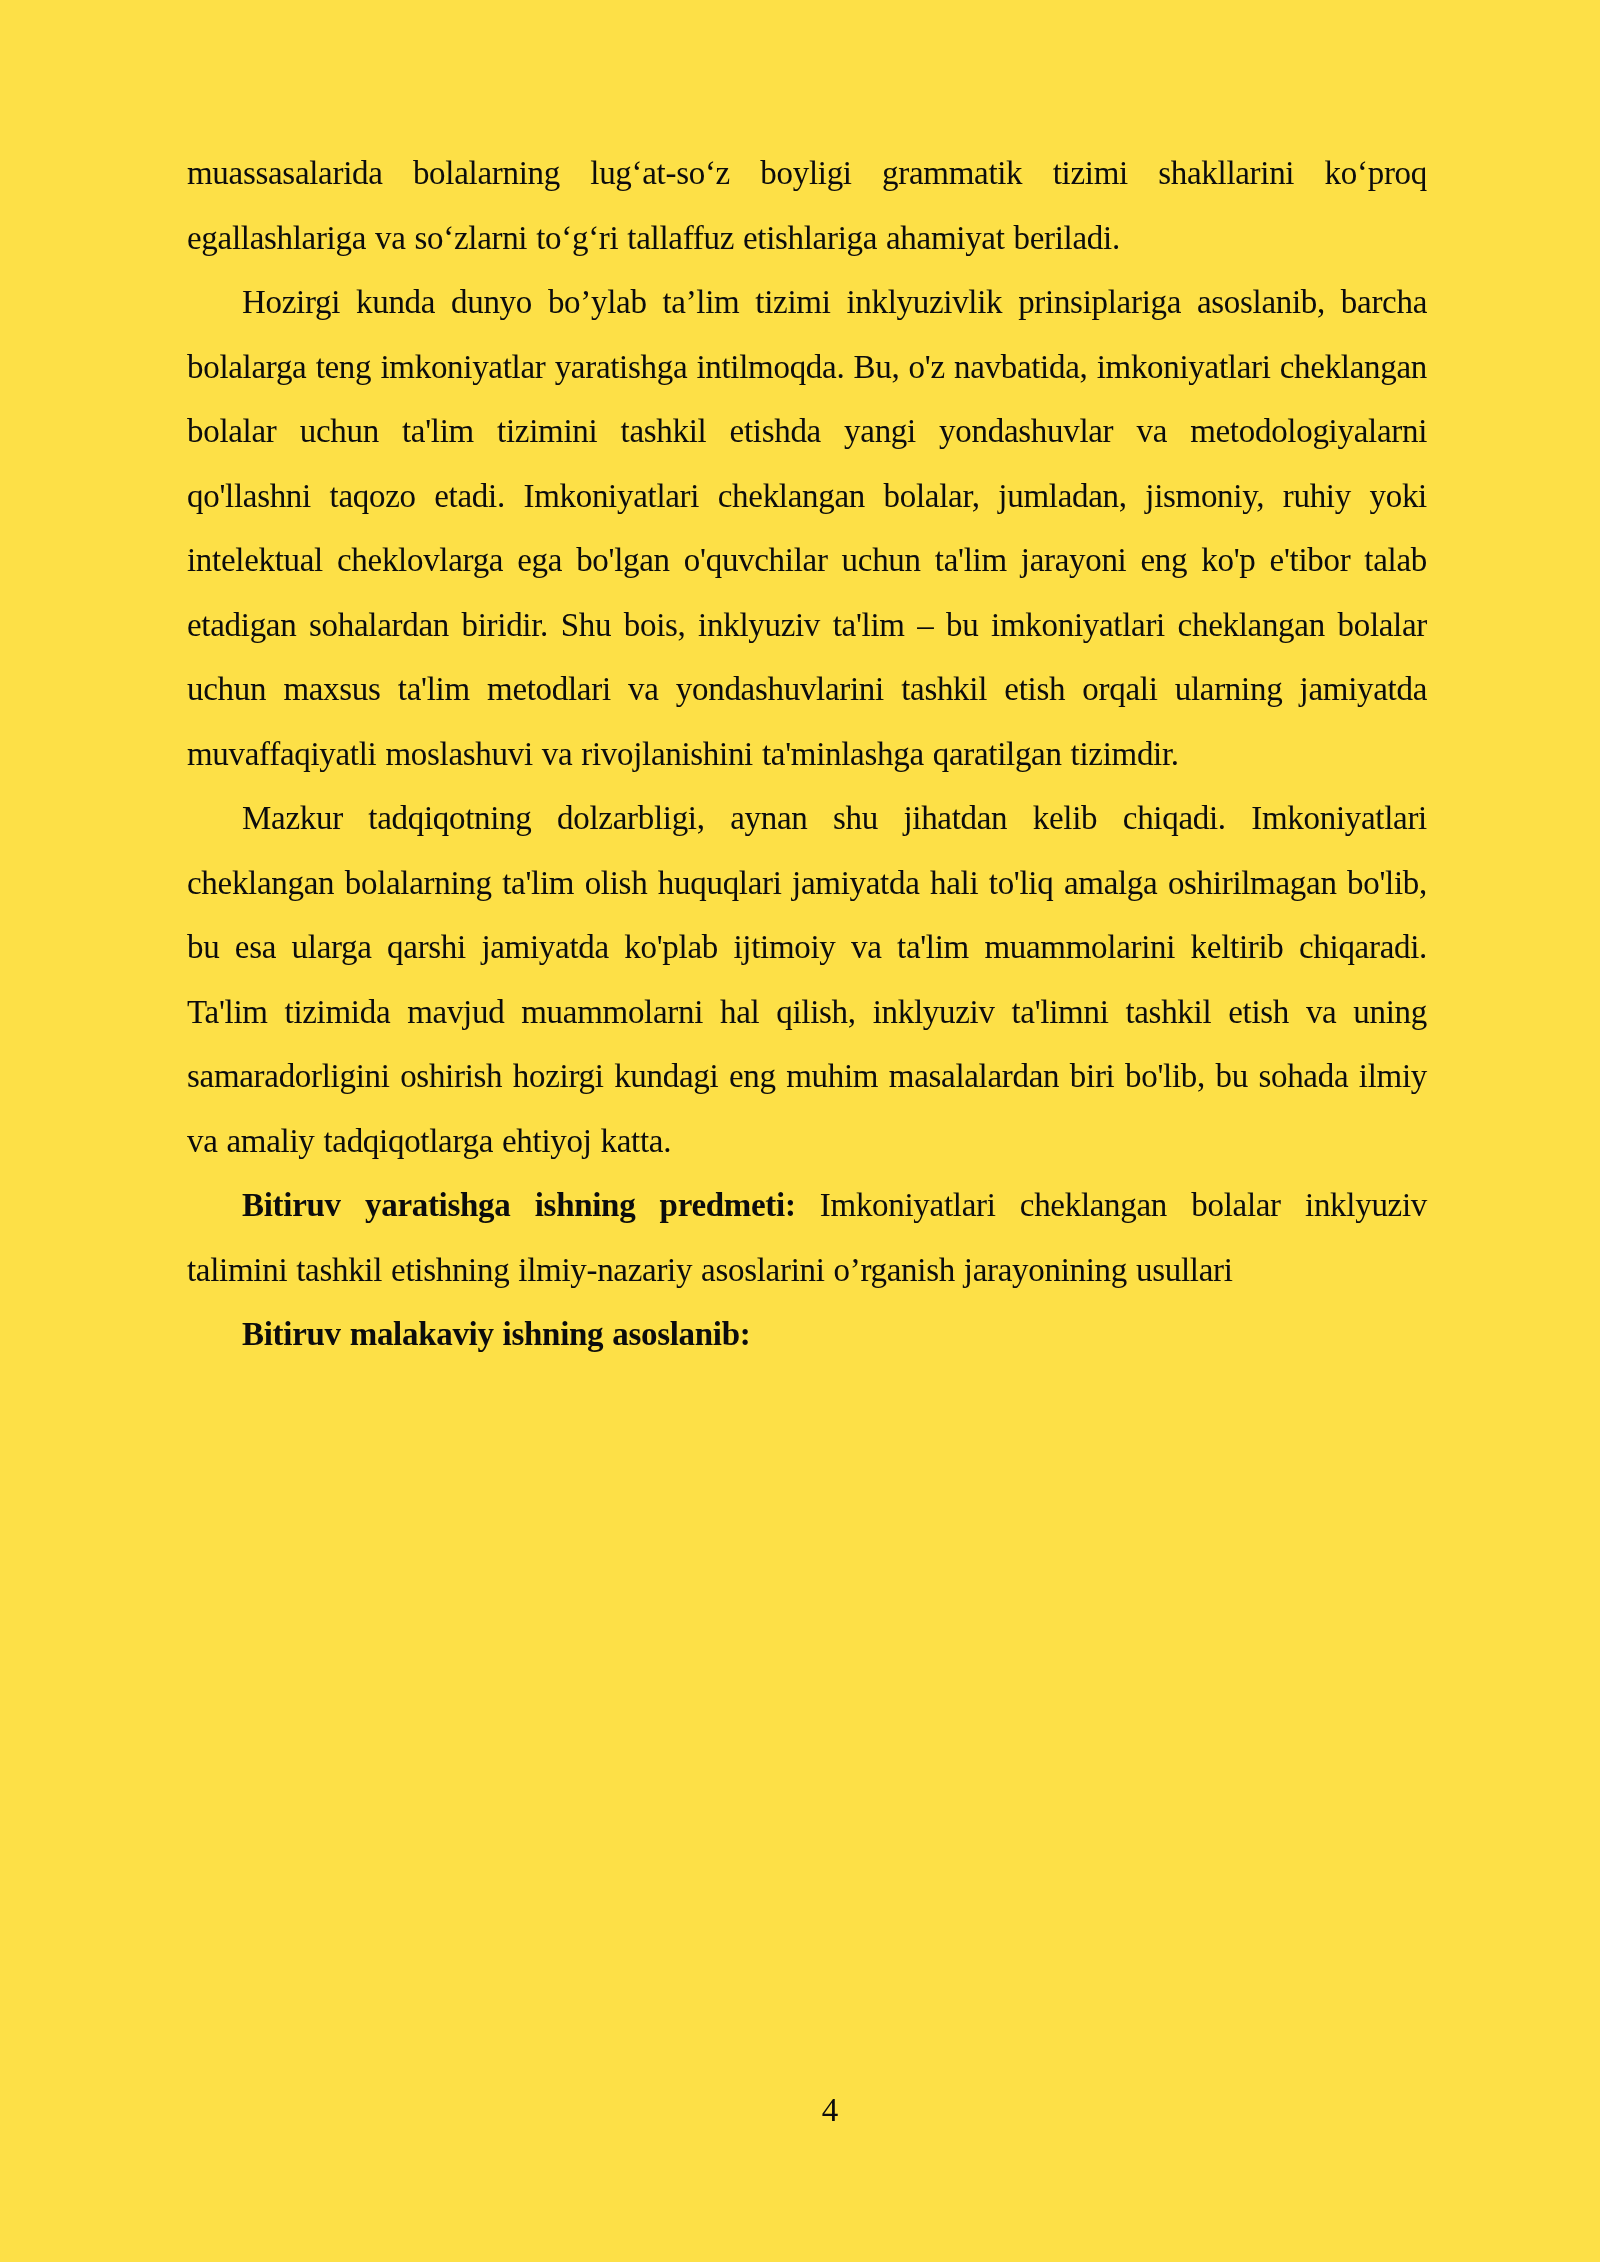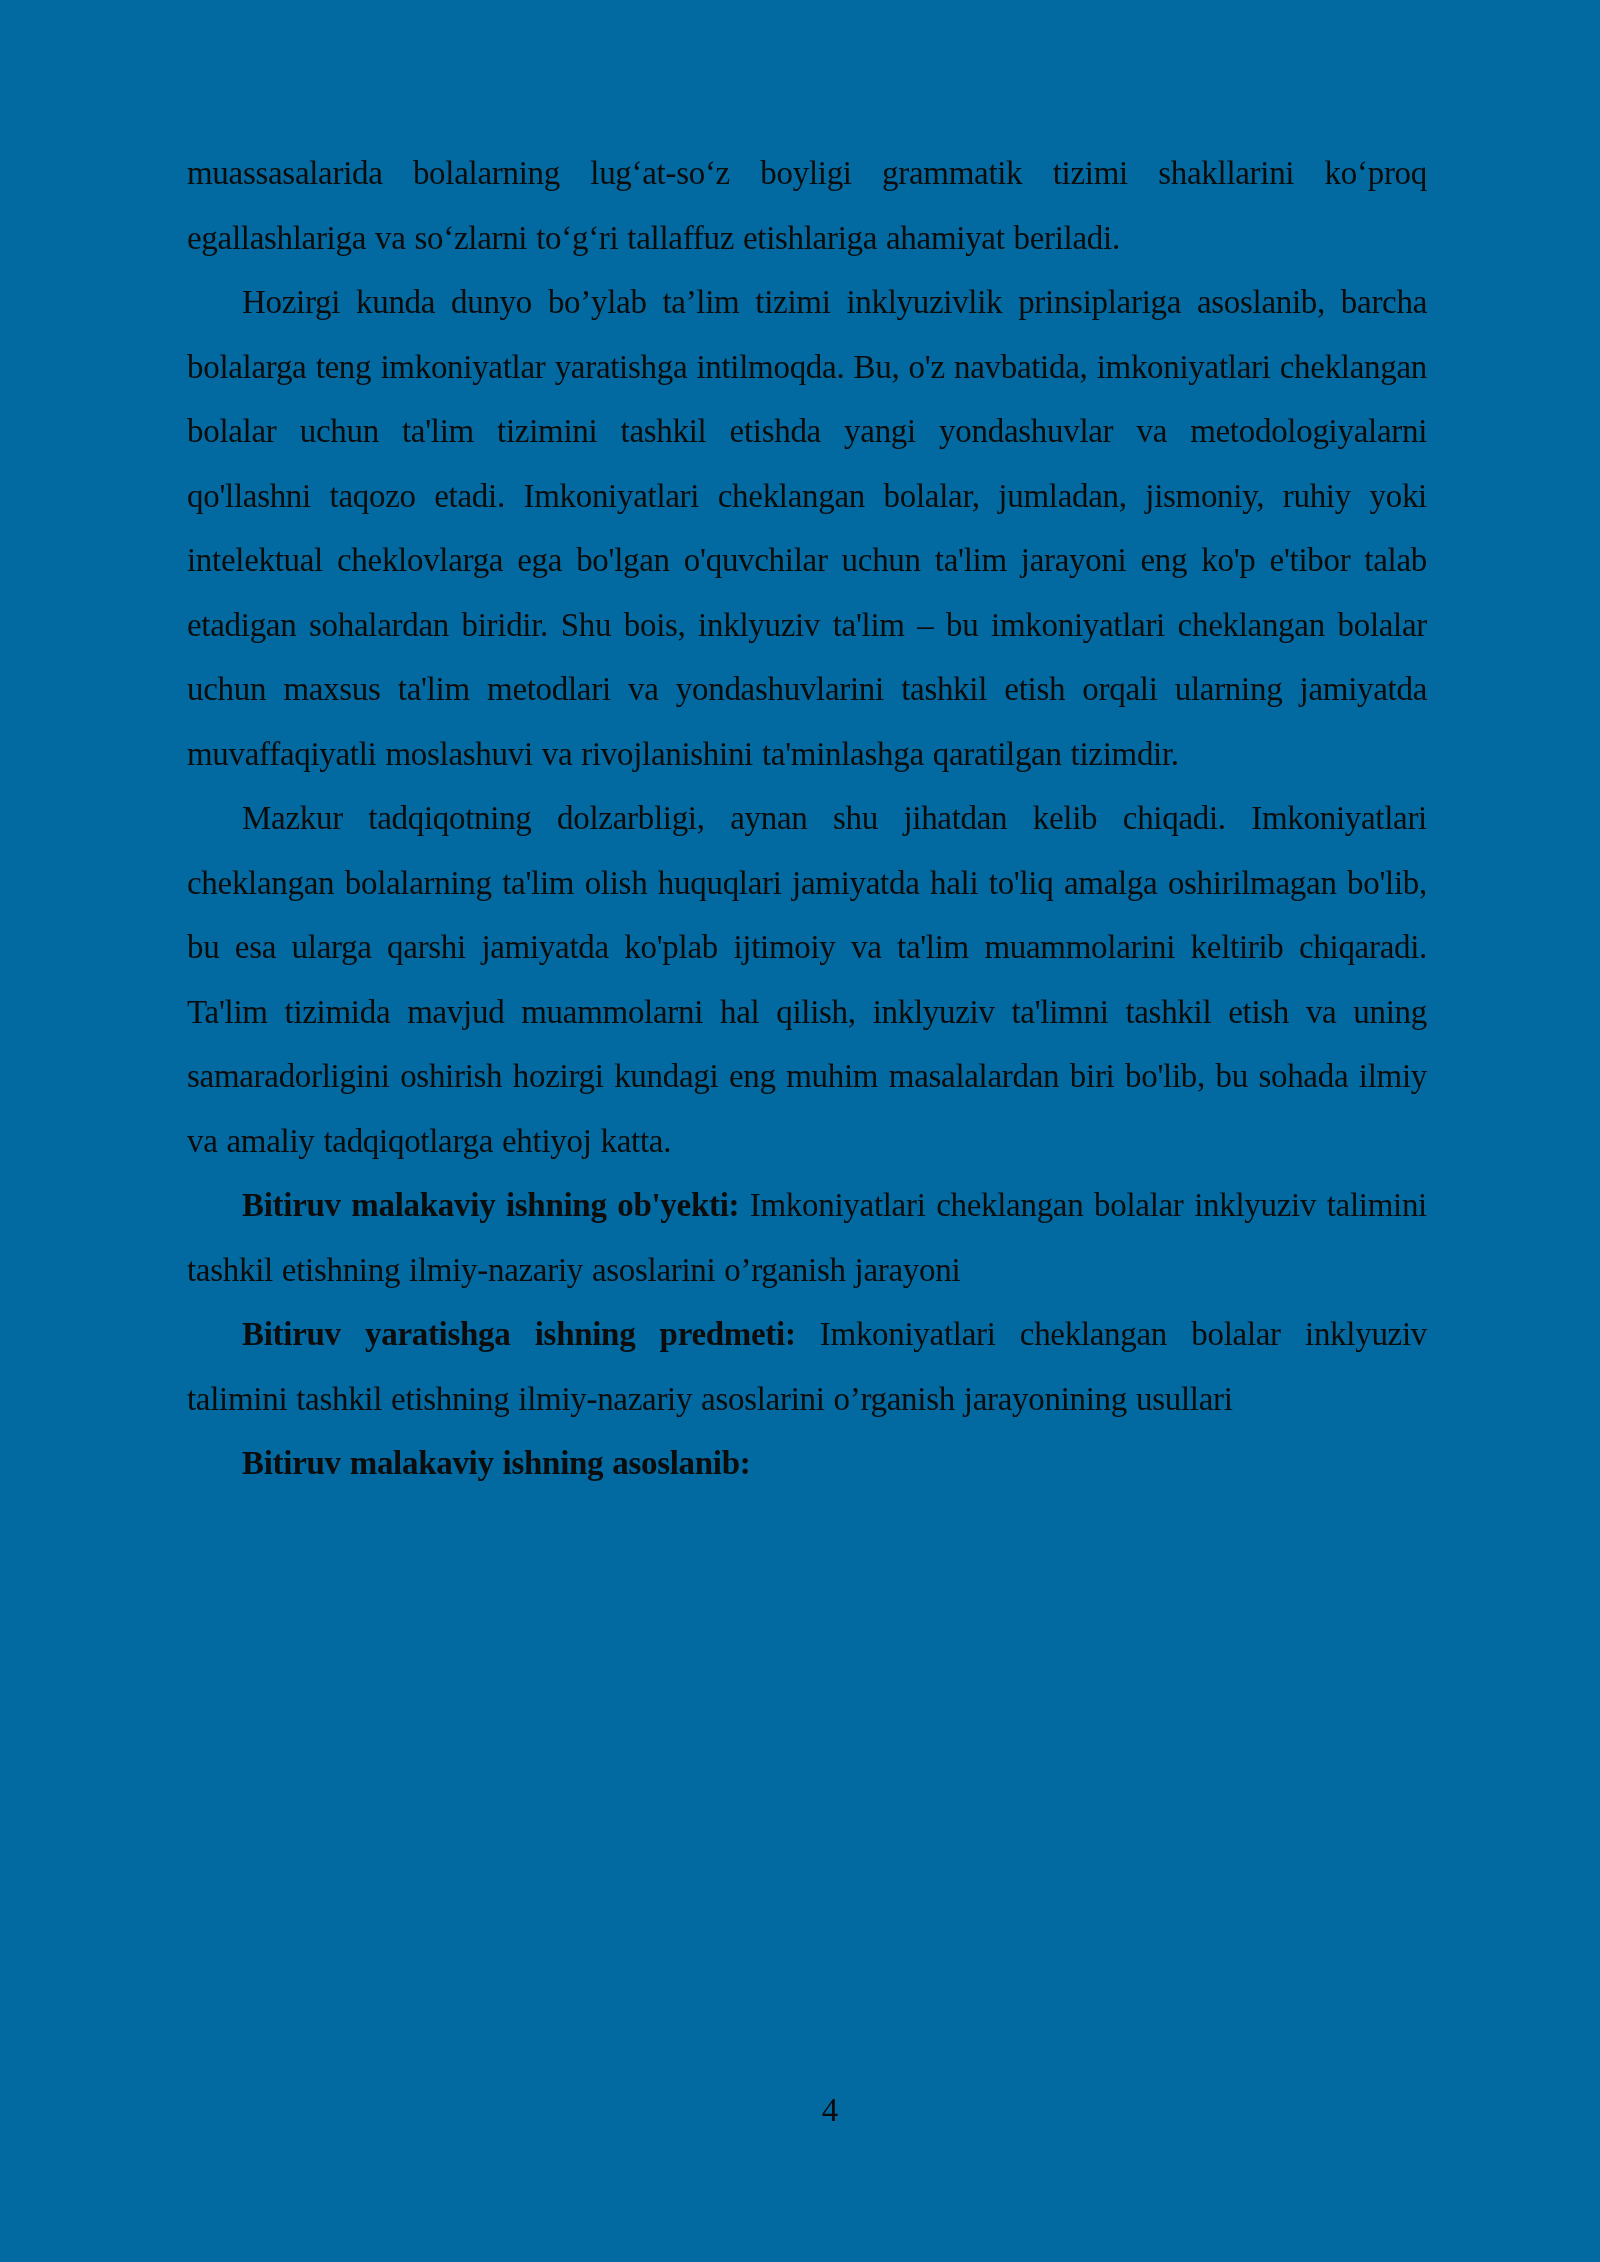--- a/index.html
+++ b/index.html
@@ -4,21 +4,21 @@
 <style>
   html, body {
     margin: 0;
     padding: 0;
     background: #ffffff;
   }
   .page {
     position: relative;
     width: 1600px;
     height: 2262px;
-    background: #0369a1;
+    background: #fde047;
     font-family: "Liberation Serif", "DejaVu Serif", serif;
     color: #0c0c0c;
     overflow: hidden;
   }
   .text-block {
     position: absolute;
     left: 187px;
     top: 141px;
     width: 1240px;
   }
@@ -51,21 +51,20 @@
 
 <div class="page">
   <div class="text-block">
 
     <p class="para"><span>muassasalarida bolalarning lug‘at-so‘z boyligi grammatik tizimi shakllarini ko‘proq egallashlariga va so‘zlarni to‘g‘ri tallaffuz etishlariga ahamiyat beriladi.</span></p>
 
     <p class="para indent"><span>Hozirgi kunda dunyo bo’ylab ta’lim tizimi inklyuzivlik prinsiplariga asoslanib, barcha bolalarga teng imkoniyatlar yaratishga intilmoqda. Bu, o'z navbatida, imkoniyatlari cheklangan bolalar uchun ta'lim tizimini tashkil etishda yangi yondashuvlar va metodologiyalarni qo'llashni taqozo etadi. Imkoniyatlari cheklangan bolalar, jumladan, jismoniy, ruhiy yoki intelektual cheklovlarga ega bo'lgan o'quvchilar uchun ta'lim jarayoni eng ko'p e'tibor talab etadigan sohalardan biridir. Shu bois, inklyuziv ta'lim – bu imkoniyatlari cheklangan bolalar uchun maxsus ta'lim metodlari va yondashuvlarini tashkil etish orqali ularning jamiyatda muvaffaqiyatli moslashuvi va rivojlanishini ta'minlashga qaratilgan tizimdir.</span></p>
 
     <p class="para indent"><span>Mazkur tadqiqotning dolzarbligi, aynan shu jihatdan kelib chiqadi. Imkoniyatlari cheklangan bolalarning ta'lim olish huquqlari jamiyatda hali to'liq amalga oshirilmagan bo'lib, bu esa ularga qarshi jamiyatda ko'plab ijtimoiy va ta'lim muammolarini keltirib chiqaradi. Ta'lim tizimida mavjud muammolarni hal qilish, inklyuziv ta'limni tashkil etish va uning samaradorligini oshirish hozirgi kundagi eng muhim masalalardan biri bo'lib, bu sohada ilmiy va amaliy tadqiqotlarga ehtiyoj katta.</span></p>
 
-    <p class="para indent"><b class="lead">Bitiruv malakaviy ishning ob'yekti:</b><span> Imkoniyatlari cheklangan bolalar inklyuziv talimini tashkil etishning ilmiy-nazariy asoslarini o’rganish jarayoni</span></p>
 
     <p class="para indent"><b class="lead">Bitiruv yaratishga ishning predmeti:</b><span> Imkoniyatlari cheklangan bolalar inklyuziv talimini tashkil etishning ilmiy-nazariy asoslarini o’rganish jarayonining usullari</span></p>
 
 
     <p class="para indent"><b class="lead">Bitiruv malakaviy ishning asoslanib:</b></p>
 
 
   </div>
 
   <div class="page-number">4</div>

